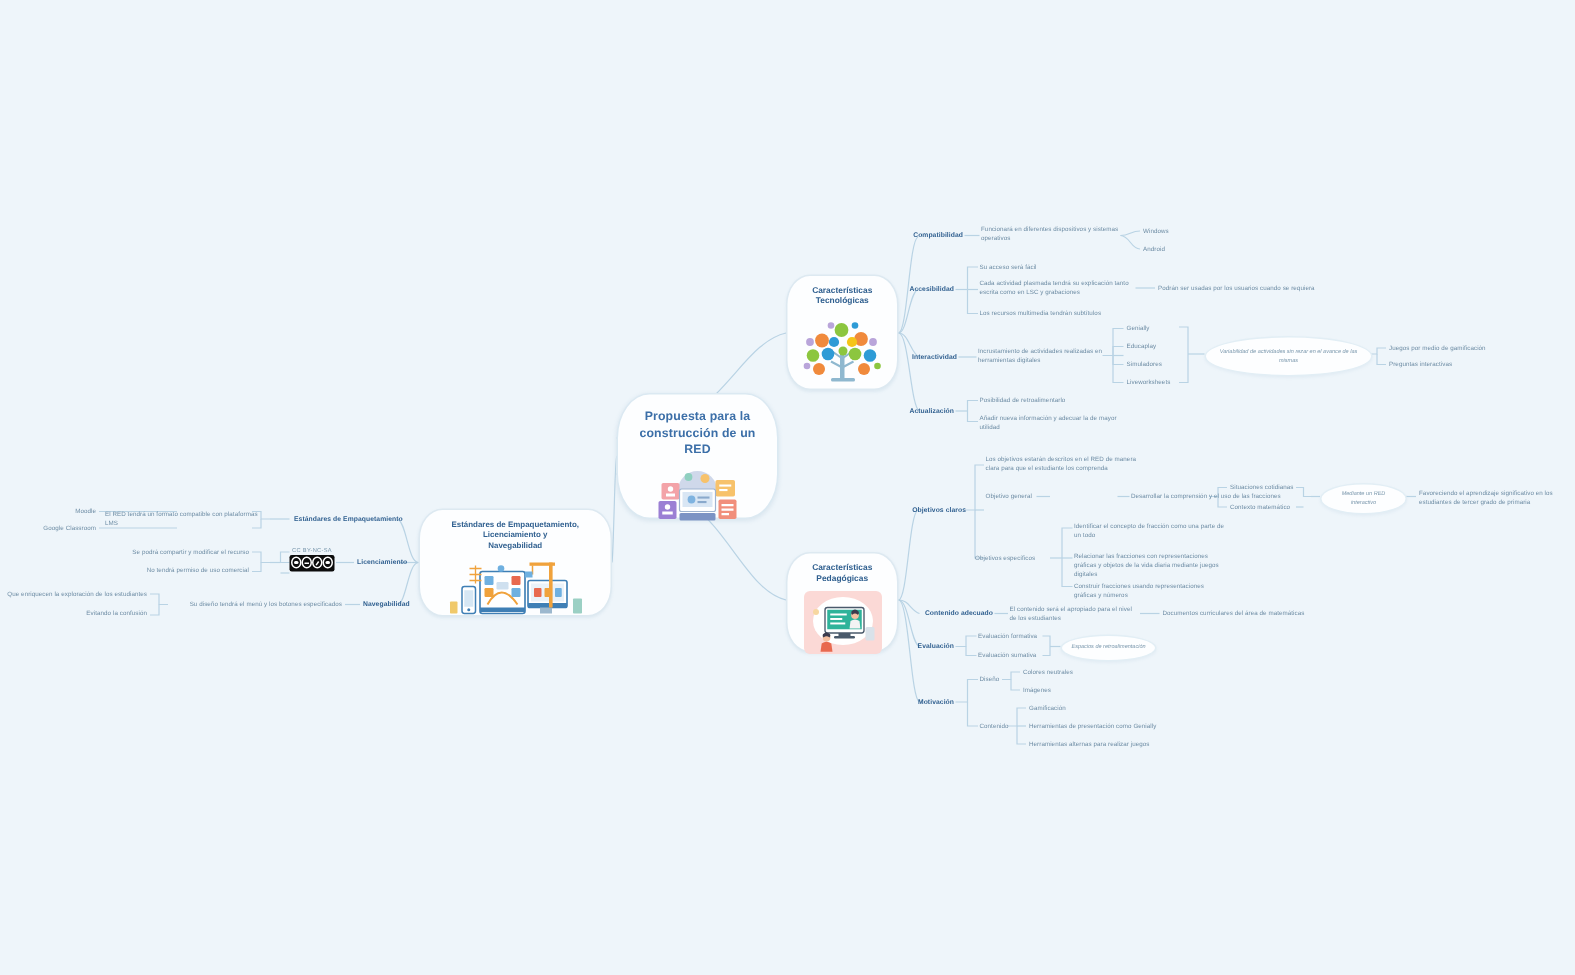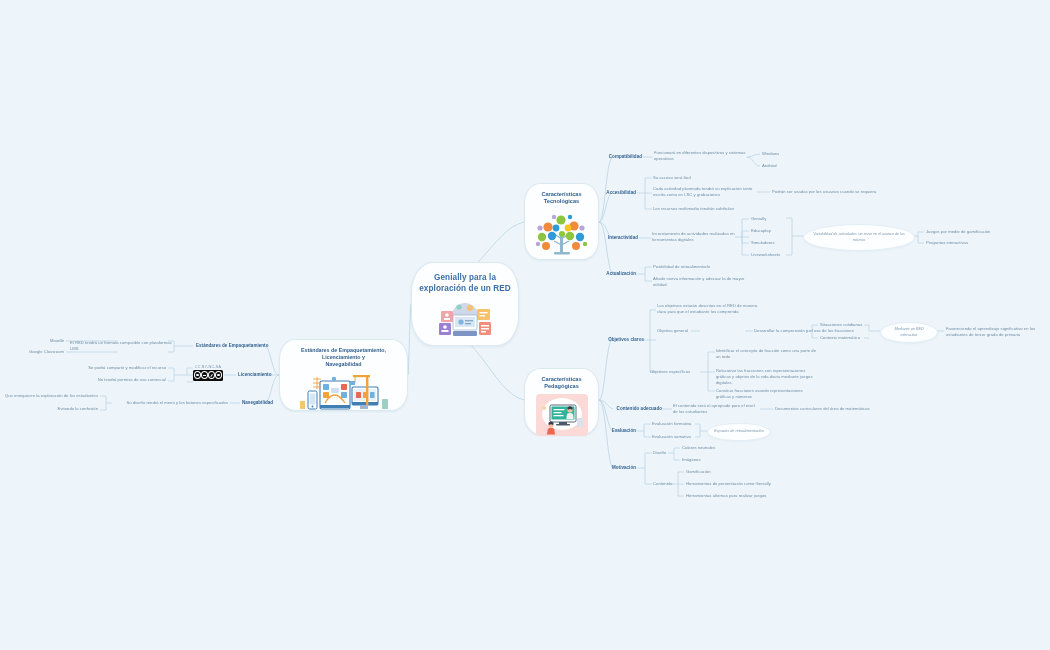--- a/index.html
+++ b/index.html
@@ -200,22 +200,22 @@
     <path d="M180 375 L174 375 L174 368 L168 368"></path>
     <path d="M174 375 L174 381 L168 381"></path>
 
     <line x1="230" y1="403" x2="240" y2="403"></line>
     <path d="M112 403 L106 403 L106 396 L100 396"></path>
     <path d="M106 403 L106 410 L100 410"></path>
   </svg>
 
   <div class="node root">
     <div class="title">
-      <div>Genially para la</div>
-      <div>exploración de un RED</div>
+      <div>Propuesta para la</div>
+      <div>construcción de un RED</div>
     </div>
     <div class="art">
       <svg width="56" height="38" viewBox="0 0 56 38">
         <circle cx="28" cy="17" r="13" fill="#cfd8ea"></circle>
         <rect x="4" y="12" width="12" height="11" rx="1.2" fill="#f3a3a8"></rect>
         <circle cx="10" cy="16" r="1.8" fill="#fff"></circle>
           <rect x="7" y="19" width="6" height="2" fill="#fff"></rect>
         <rect x="40" y="10" width="13" height="11" rx="1.2" fill="#f7c26b"></rect>
         <rect x="42.5" y="13" width="8" height="1.4" fill="#fff"></rect>
           <rect x="42.5" y="16" width="5.5" height="1.4" fill="#fff"></rect>

